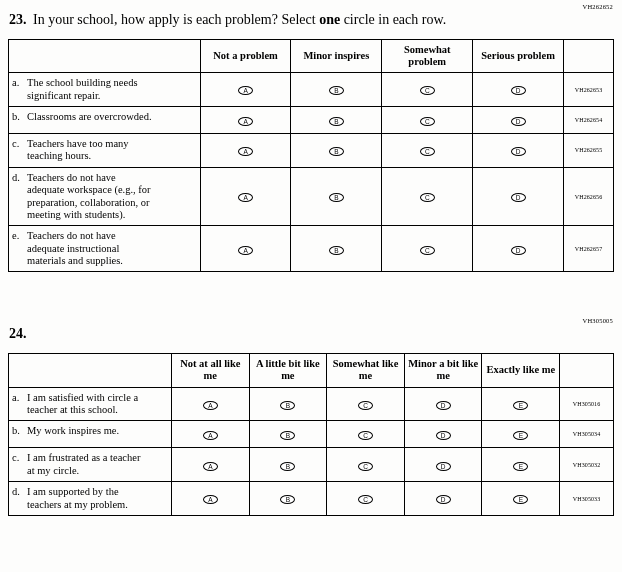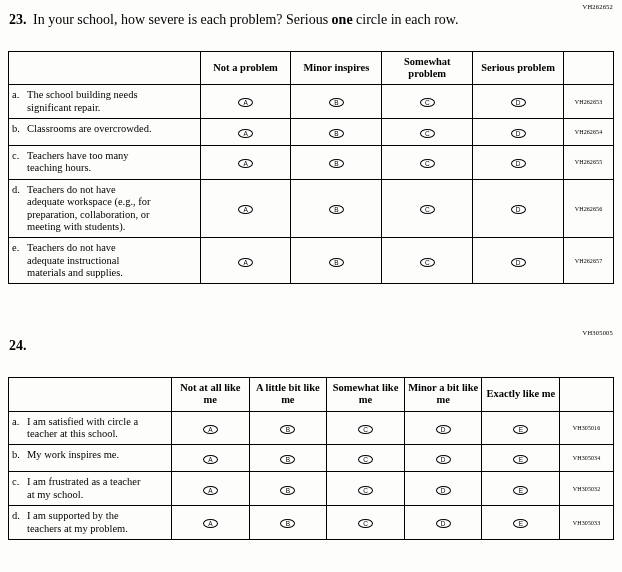--- a/index.html
+++ b/index.html
@@ -24,21 +24,21 @@
     font-size: 14px;
     line-height: 1.25;
   }
   .prompt .num { font-weight: bold; width: 24px; flex: none; }
   .prompt .ptxt { }
   .prompt .ptxt.narrow { max-width: 486px; }
   .bold { font-weight: bold; margin-top: 15px; }
 
   table.grid {
     border-collapse: collapse;
-    margin: 22px 8px 0 8px;
+    margin: 10px 8px 0 8px;
     table-layout: fixed;
   }
   .grid td, .grid th { border: 1px solid #000; padding: 4px 3px; }
   .grid th {
     font-size: 10.5px;
     font-weight: bold;
     text-align: center;
     vertical-align: middle;
     line-height: 1.18;
   }
@@ -72,21 +72,21 @@
   .gap { height: 42px; }
 </style>
 </head>
 <body>
 
 <div class="form-code">VH262652</div>
 
 <div class="prompt">
   <span class="num">23.</span>
   <span class="ptxt">
-    <span>In your school, how severe is each problem? Serious</span>
+    <span>In your school, how apply is each problem? Select</span>
     <b class="bold">one</b>
     <span>circle in each row.</span>
   </span>
 </div>
 
 <table class="grid">
   <colgroup>
     <col style="width:192px">
       <col style="width:91px">
       <col style="width:91px">
@@ -232,21 +232,21 @@
     <td class="opt"><span class="oval">C</span></td>
     <td class="opt"><span class="oval">D</span></td>
     <td class="opt"><span class="oval">E</span></td>
     <td class="codecell">VH305034</td>
   </tr>
 
   <tr>
     <td class="stmt">
       <div class="rl">
         <span class="lab">c.</span>
-        <span class="txt24">I am frustrated as a teacher at my school.</span>
+        <span class="txt24">I am frustrated as a teacher at my circle.</span>
       </div>
     </td>
     <td class="opt"><span class="oval">A</span></td>
     <td class="opt"><span class="oval">B</span></td>
     <td class="opt"><span class="oval">C</span></td>
     <td class="opt"><span class="oval">D</span></td>
     <td class="opt"><span class="oval">E</span></td>
     <td class="codecell">VH305032</td>
   </tr>
 

